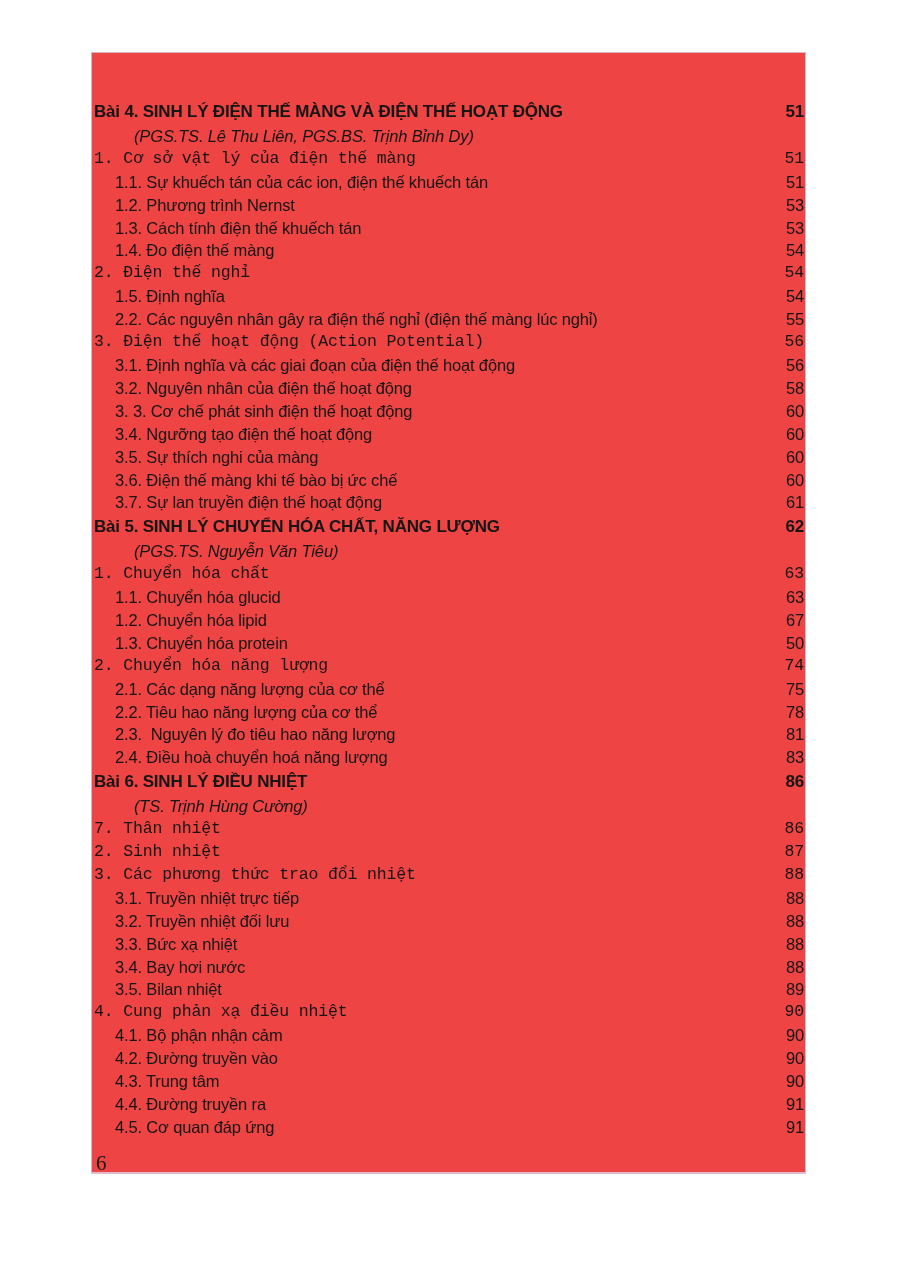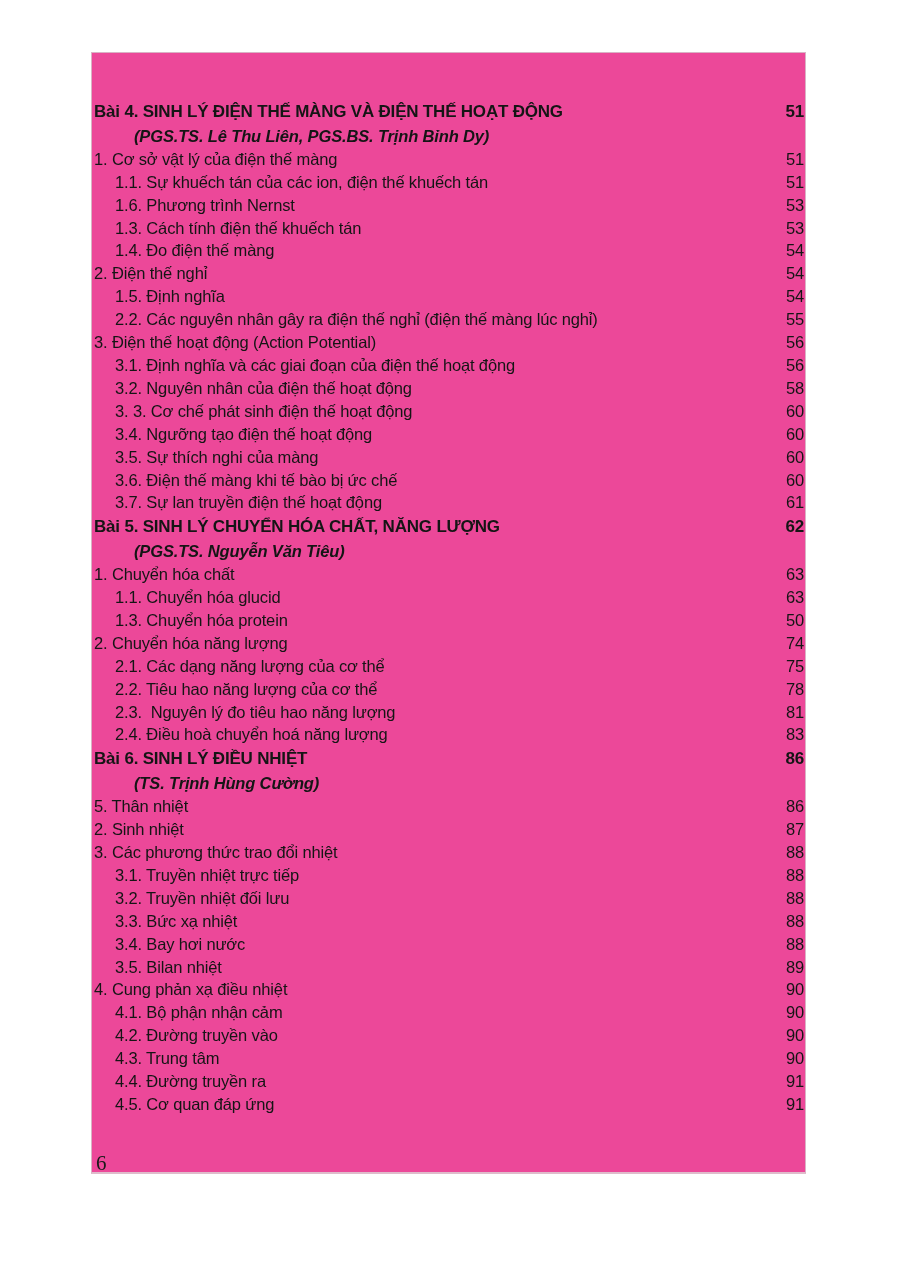--- a/index.html
+++ b/index.html
@@ -14,21 +14,21 @@
     font-family: "Liberation Sans", "DejaVu Sans", sans-serif;
     color: #151515;
     overflow: hidden;
   }
   .page-frame {
     position: absolute;
     left: 91px;
     top: 52px;
     width: 713px;
     height: 1119px;
-    background: #ec4899;
+    background: #ef4444;
     border: 1px solid #d9b3c5;
     border-bottom-width: 2px;
     border-bottom-color: #dfbccb;
   }
   .toc {
     position: absolute;
     left: 2px;
     right: 1px;
     top: 46px;
   }
@@ -52,24 +52,24 @@
   .row.chapter {
     font-weight: bold;
     font-size: 17px;
     margin-top: 2px;
     margin-bottom: 1px;
     letter-spacing: -0.2px;
   }
   .row.author {
     font-style: italic;
     padding-left: 40px;
-    font-weight: bold;
   }
   .row.item {
     padding-left: 0;
+    font-family: Liberation Mono, monospace;
   }
   .row.subitem {
     padding-left: 21px;
   }
   .folio {
     position: absolute;
     left: 4px;
     bottom: -2px;
     font-family: "Liberation Serif", "DejaVu Serif", serif;
     font-size: 21px;
@@ -79,47 +79,48 @@
 </style>
 </head>
 <body>
 
 <div class="page-frame">
   <div class="toc" id="toc-list">
       <div class="row chapter"><span class="title">Bài 4. SINH LÝ ĐIỆN THẾ MÀNG VÀ ĐIỆN THẾ HOẠT ĐỘNG</span><span class="pageno">51</span></div>
       <div class="row author"><span class="title">(PGS.TS. Lê Thu Liên, PGS.BS. Trịnh Bỉnh Dy)</span></div>
       <div class="row item"><span class="title">1. Cơ sở vật lý của điện thế màng</span><span class="pageno">51</span></div>
       <div class="row subitem"><span class="title">1.1. Sự khuếch tán của các ion, điện thế khuếch tán</span><span class="pageno">51</span></div>
-      <div class="row subitem"><span class="title">1.6. Phương trình Nernst</span><span class="pageno">53</span></div>
+      <div class="row subitem"><span class="title">1.2. Phương trình Nernst</span><span class="pageno">53</span></div>
       <div class="row subitem"><span class="title">1.3. Cách tính điện thế khuếch tán</span><span class="pageno">53</span></div>
       <div class="row subitem"><span class="title">1.4. Đo điện thế màng</span><span class="pageno">54</span></div>
       <div class="row item"><span class="title">2. Điện thế nghỉ</span><span class="pageno">54</span></div>
       <div class="row subitem"><span class="title">1.5. Định nghĩa</span><span class="pageno">54</span></div>
       <div class="row subitem"><span class="title">2.2. Các nguyên nhân gây ra điện thế nghỉ (điện thế màng lúc nghỉ)</span><span class="pageno">55</span></div>
       <div class="row item"><span class="title">3. Điện thế hoạt động (Action Potential)</span><span class="pageno">56</span></div>
       <div class="row subitem"><span class="title">3.1. Định nghĩa và các giai đoạn của điện thế hoạt động</span><span class="pageno">56</span></div>
       <div class="row subitem"><span class="title">3.2. Nguyên nhân của điện thế hoạt động</span><span class="pageno">58</span></div>
       <div class="row subitem"><span class="title">3. 3. Cơ chế phát sinh điện thế hoạt động</span><span class="pageno">60</span></div>
       <div class="row subitem"><span class="title">3.4. Ngưỡng tạo điện thế hoạt động</span><span class="pageno">60</span></div>
       <div class="row subitem"><span class="title">3.5. Sự thích nghi của màng</span><span class="pageno">60</span></div>
       <div class="row subitem"><span class="title">3.6. Điện thế màng khi tế bào bị ức chế</span><span class="pageno">60</span></div>
       <div class="row subitem"><span class="title">3.7. Sự lan truyền điện thế hoạt động</span><span class="pageno">61</span></div>
       <div class="row chapter"><span class="title">Bài 5. SINH LÝ CHUYỂN HÓA CHẤT, NĂNG LƯỢNG</span><span class="pageno">62</span></div>
       <div class="row author"><span class="title">(PGS.TS. Nguyễn Văn Tiêu)</span></div>
       <div class="row item"><span class="title">1. Chuyển hóa chất</span><span class="pageno">63</span></div>
       <div class="row subitem"><span class="title">1.1. Chuyển hóa glucid</span><span class="pageno">63</span></div>
+      <div class="row subitem"><span class="title">1.2. Chuyển hóa lipid</span><span class="pageno">67</span></div>
       <div class="row subitem"><span class="title">1.3. Chuyển hóa protein</span><span class="pageno">50</span></div>
       <div class="row item"><span class="title">2. Chuyển hóa năng lượng</span><span class="pageno">74</span></div>
       <div class="row subitem"><span class="title">2.1. Các dạng năng lượng của cơ thể</span><span class="pageno">75</span></div>
       <div class="row subitem"><span class="title">2.2. Tiêu hao năng lượng của cơ thể</span><span class="pageno">78</span></div>
       <div class="row subitem"><span class="title">2.3.  Nguyên lý đo tiêu hao năng lượng</span><span class="pageno">81</span></div>
       <div class="row subitem"><span class="title">2.4. Điều hoà chuyển hoá năng lượng</span><span class="pageno">83</span></div>
       <div class="row chapter"><span class="title">Bài 6. SINH LÝ ĐIỀU NHIỆT</span><span class="pageno">86</span></div>
       <div class="row author"><span class="title">(TS. Trịnh Hùng Cường)</span></div>
-      <div class="row item"><span class="title">5. Thân nhiệt</span><span class="pageno">86</span></div>
+      <div class="row item"><span class="title">7. Thân nhiệt</span><span class="pageno">86</span></div>
       <div class="row item"><span class="title">2. Sinh nhiệt</span><span class="pageno">87</span></div>
       <div class="row item"><span class="title">3. Các phương thức trao đổi nhiệt</span><span class="pageno">88</span></div>
       <div class="row subitem"><span class="title">3.1. Truyền nhiệt trực tiếp</span><span class="pageno">88</span></div>
       <div class="row subitem"><span class="title">3.2. Truyền nhiệt đối lưu</span><span class="pageno">88</span></div>
       <div class="row subitem"><span class="title">3.3. Bức xạ nhiệt</span><span class="pageno">88</span></div>
       <div class="row subitem"><span class="title">3.4. Bay hơi nước</span><span class="pageno">88</span></div>
       <div class="row subitem"><span class="title">3.5. Bilan nhiệt</span><span class="pageno">89</span></div>
       <div class="row item"><span class="title">4. Cung phản xạ điều nhiệt</span><span class="pageno">90</span></div>
       <div class="row subitem"><span class="title">4.1. Bộ phận nhận cảm</span><span class="pageno">90</span></div>
       <div class="row subitem"><span class="title">4.2. Đường truyền vào</span><span class="pageno">90</span></div>

